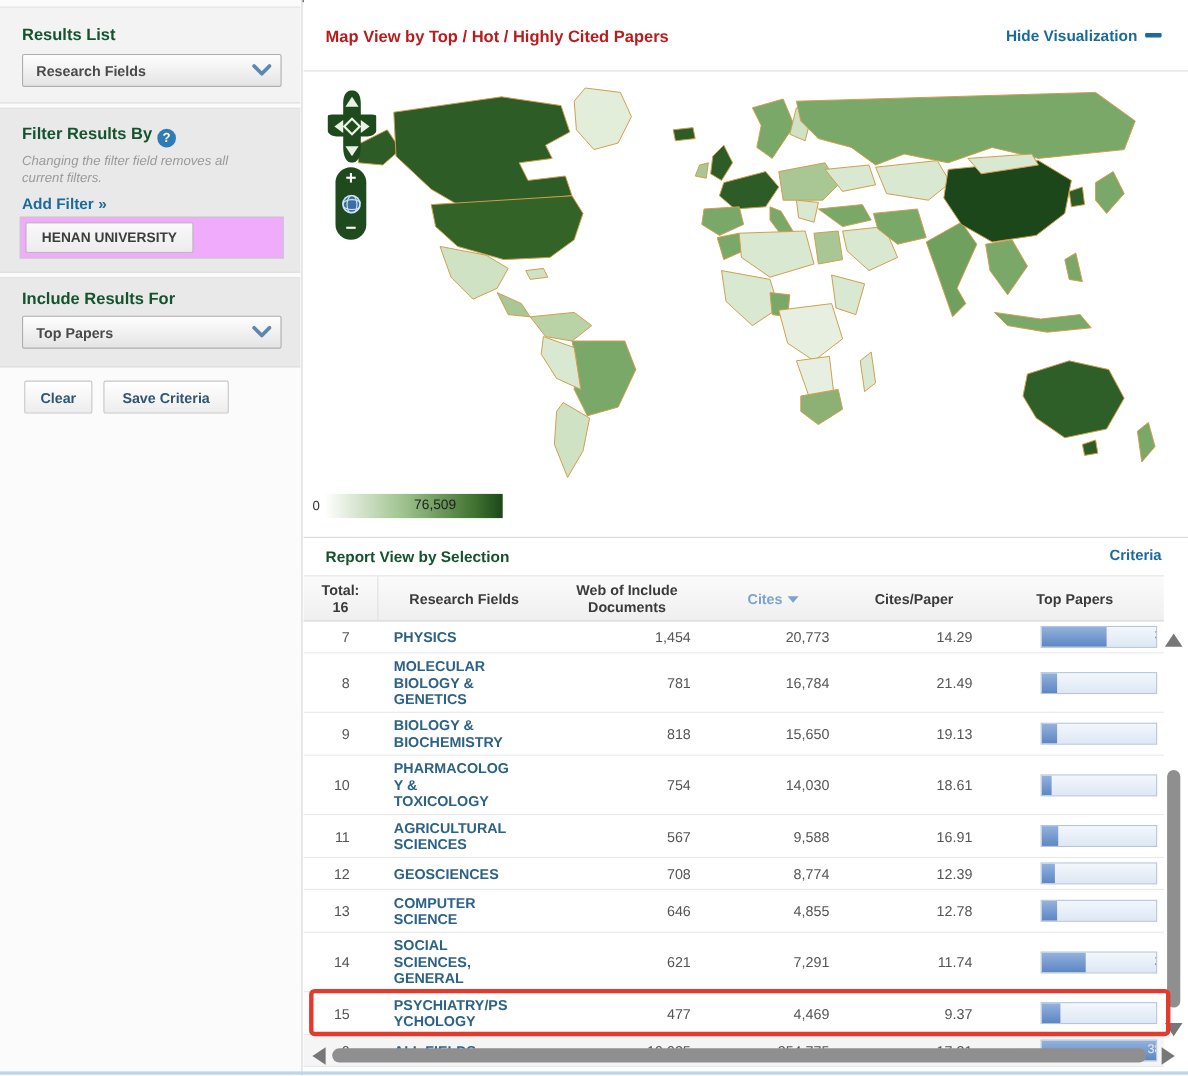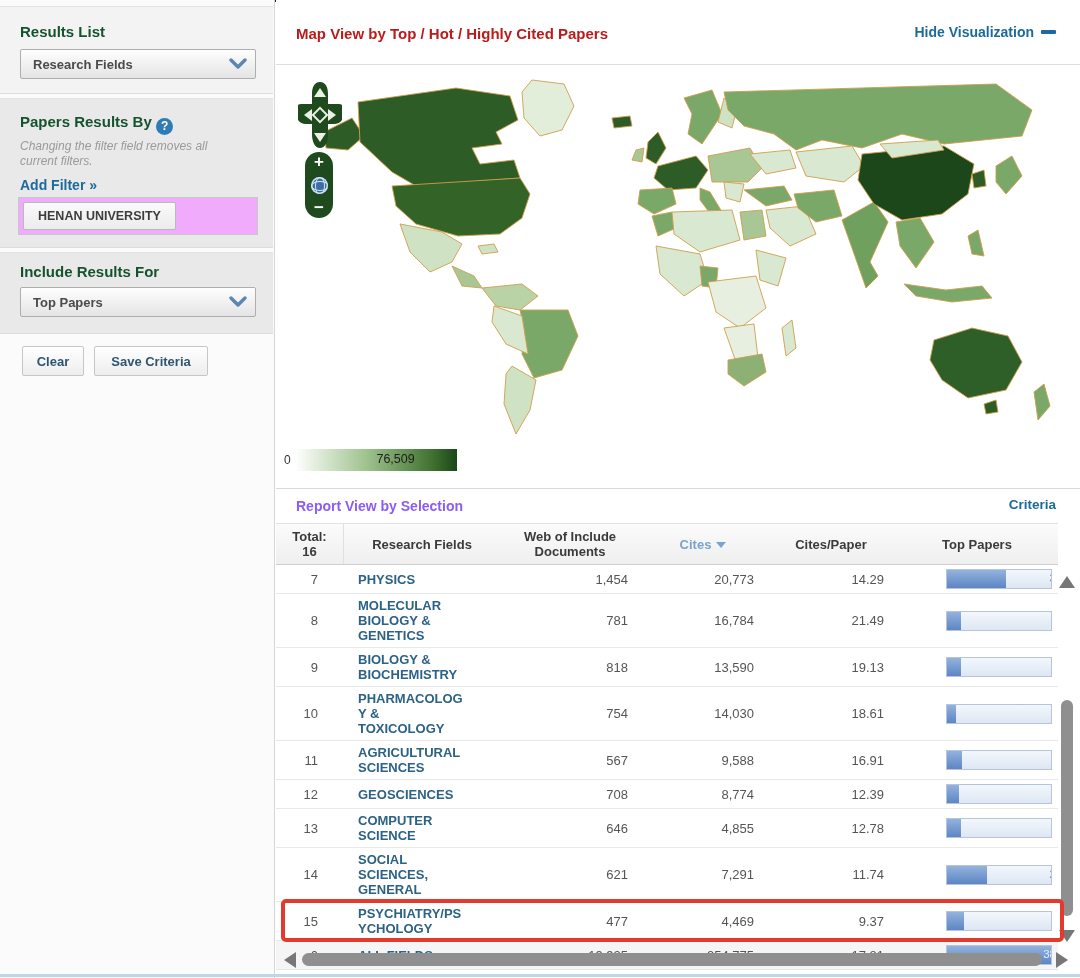--- a/index.html
+++ b/index.html
@@ -60,21 +60,21 @@
   .globe:after  { left:0; top:4px; width:16px; height:8px; }
 
   .legend { position:absolute; left:8px; top:383px; display:flex; align-items:center; }
   .legend-min { font-size:12px; color:#333; margin-right:4px; }
   .legend-bar { width:162px; height:22px; position:relative;
     background:linear-gradient(to right,#ffffff,#9dc18c 45%,#3f712f 85%,#1c471a); }
   .legend-max { position:absolute; right:42px; top:3px; font-size:12.5px; color:#1d1d1d; }
 
   
   .report-bar { left:276px; top:488px; width:804px; height:35px; border-top:1px solid #d9d9d9; background:#fff; }
-  .report-title { position:absolute; left:20px; top:9px; font-size:14px; font-weight:bold; color:#8b5cf6; }
+  .report-title { position:absolute; left:20px; top:9px; font-size:14px; font-weight:bold; color:#14532d; }
   .customize { position:absolute; right:24px; top:8px; font-size:13.5px; }
 
   
   .tbl-header { left:276px; top:523px; width:782px; height:42px; display:flex;
     background:linear-gradient(#fbfbfb,#efefef); border-top:1px solid #e2e2e2; border-bottom:1px solid #cfcfcf; }
   .th { font-size:13px; font-weight:bold; color:#3a3a3a; display:flex; align-items:center; justify-content:center; text-align:center; line-height:15px; }
   .c-rank { width:68px; } .c-field { width:156px; } .c-docs { width:140px; }
   .c-cites { width:126px; } .c-cpp { width:130px; } .c-top { width:162px; }
   .th.c-rank { flex-direction:column; justify-content:center; border-right:1px solid #e0e0e0; }
   .th-cites { color:#7aa3cd; display:flex; gap:5px; align-items:center; cursor:pointer; }
@@ -121,21 +121,21 @@
     <div class="dropdown" style="left:20px; top:42px; width:236px;">
       <span class="dd-val">Research Fields</span>
       <svg class="chev" viewBox="0 0 18 12">
           <path d="M2 2 L9 9 L16 2" fill="none" stroke="#5c87b2" stroke-width="3.4" stroke-linecap="round" stroke-linejoin="round"></path>
         </svg>
     </div>
   </div>
 
   <div class="side-sec sec-filter">
     <div class="abs" style="left:20px; top:14px;">
-      <span class="side-h">Papers Results By</span>
+      <span class="side-h">Filter Results By</span>
       <span class="help-badge">?</span>
     </div>
     <div class="note abs" style="left:20px; top:40px; width:225px;">Changing the filter field removes all current filters.</div>
     <div class="abs" style="left:20px; top:78px; font-size:14px;text-align:center;">
       <a class="link">Add Filter »</a>
     </div>
     <div class="filter-box" style="left:18px; top:98px; width:240px; height:38px;">
       <span class="filter-chip">HENAN UNIVERSITY</span>
     </div>
   </div>
@@ -310,21 +310,21 @@
         <span class="tp-label"></span>
       </span>
     </div>
   </div>
     <div class="row">
 
     <div class="cell c-rank">9</div>
     <div class="cell c-field"><a class="field-link">BIOLOGY &amp;
 BIOCHEMISTRY</a></div>
     <div class="cell c-docs">818</div>
-    <div class="cell c-cites">13,590</div>
+    <div class="cell c-cites">15,650</div>
     <div class="cell c-cpp">19.13</div>
     <div class="cell c-top">
       <span class="tp-bar">
         <span class="tp-fill" style="width: 13%;"></span>
         <span class="tp-label"></span>
       </span>
     </div>
   </div>
     <div class="row">
 

